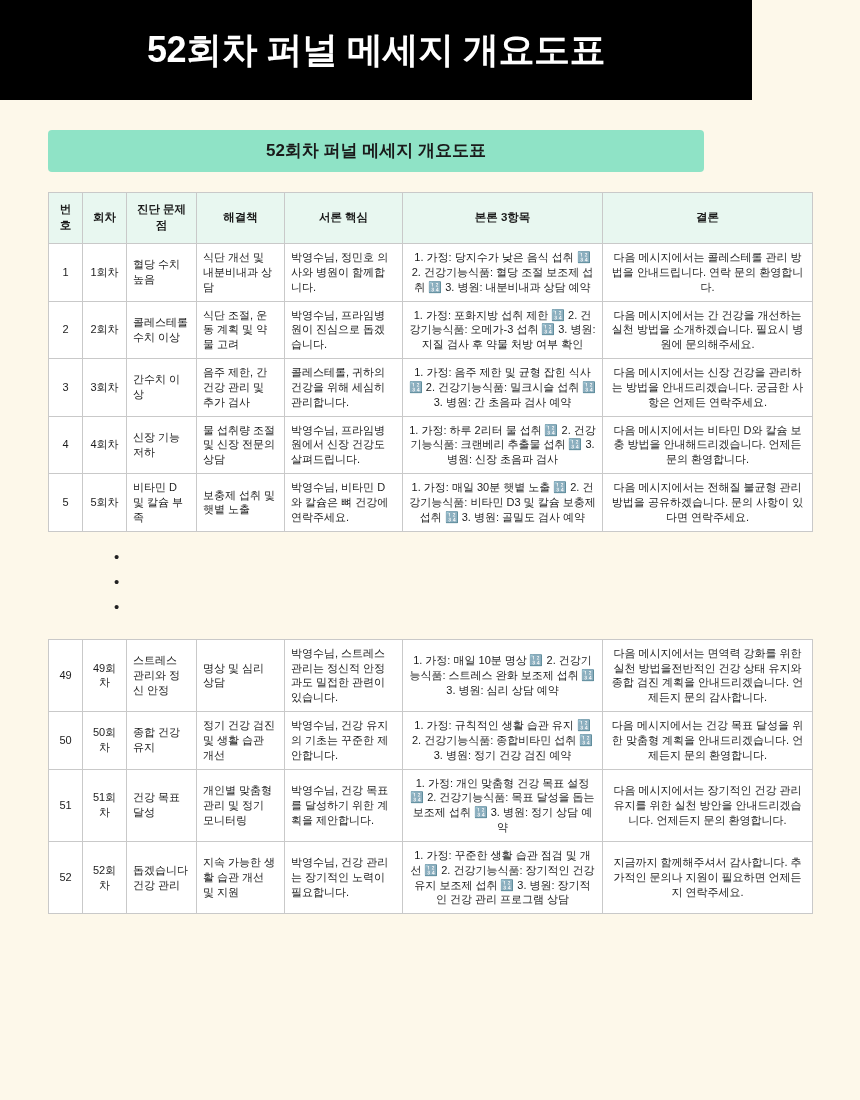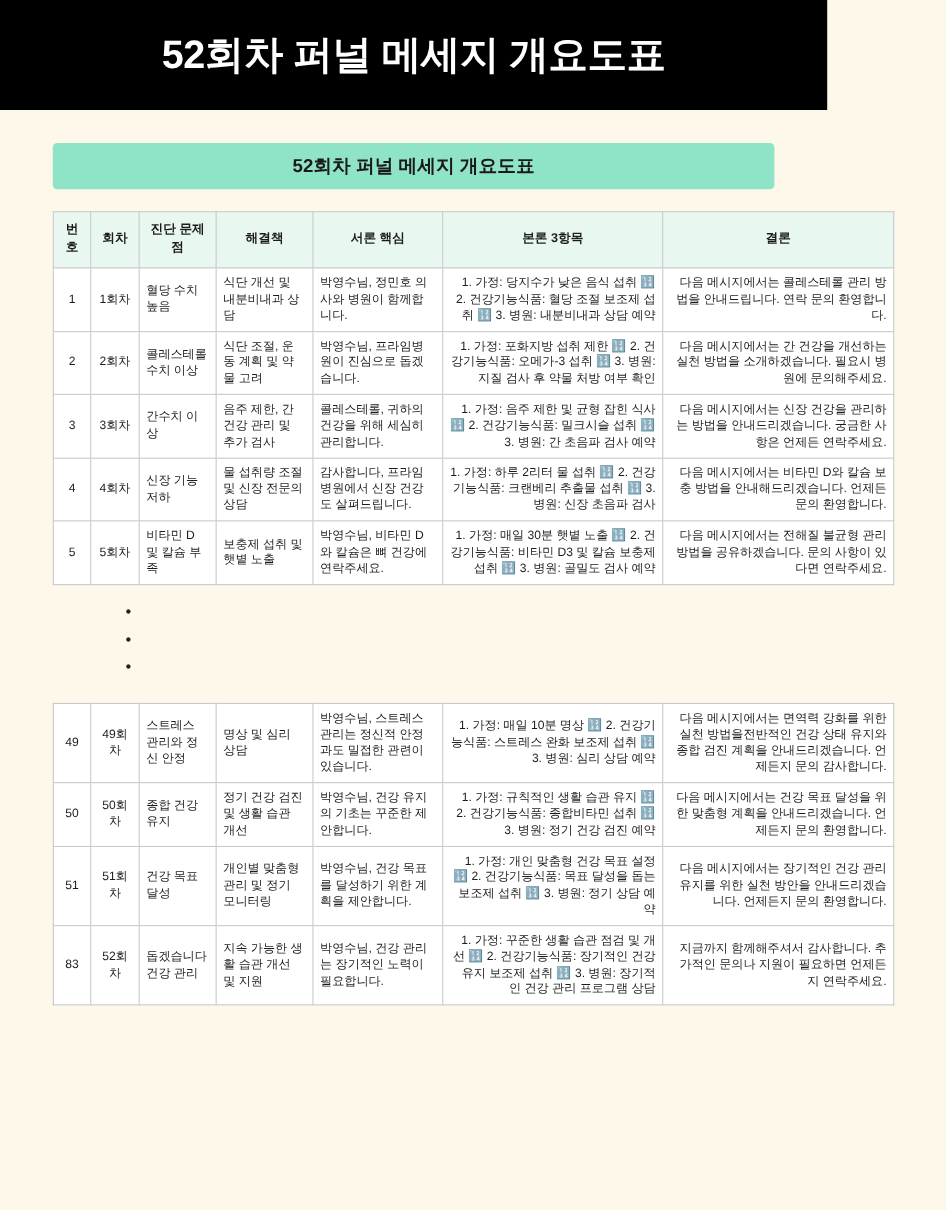--- a/index.html
+++ b/index.html
@@ -68,21 +68,21 @@
     font-weight: bold;
     text-align: center;
     font-size: 11.5px;
     height: 38px;
   }
   td.c-num, td.c-round {
     text-align: center;
     font-size: 11px;
   }
   td.c-body, td.c-concl {
-    text-align: right;
+    text-align: center;
   }
   .col-num   { width: 34px; }
   .col-round { width: 44px; }
   .col-prob  { width: 70px; }
   .col-sol   { width: 88px; }
   .col-intro { width: 118px; }
   .col-body  { width: 200px; }
   .col-concl { width: 210px; }
 
   .bullets {
@@ -168,21 +168,21 @@
           <td>음주 제한, 간 건강 관리 및 추가 검사</td>
           <td>콜레스테롤, 귀하의 건강을 위해 세심히 관리합니다.</td>
           <td class="c-body">1. 가정: 음주 제한 및 균형 잡힌 식사 🔢 2.  건강기능식품: 밀크시슬 섭취 🔢 3. 병원: 간 초음파 검사 예약</td>
           <td class="c-concl">다음 메시지에서는 신장 건강을 관리하는 방법을  안내드리겠습니다. 궁금한 사항은 언제든 연락주세요.</td>
         </tr>
         <tr>
           <td class="c-num">4</td>
           <td class="c-round">4회차</td>
           <td>신장 기능 저하</td>
           <td>물 섭취량 조절 및 신장 전문의 상담</td>
-          <td>감사합니다, 프라임병원에서 신장 건강도 살펴드립니다.</td>
+          <td>박영수님, 프라임병원에서 신장 건강도 살펴드립니다.</td>
           <td class="c-body">1. 가정: 하루 2리터 물 섭취 🔢 2. 건강기능식품:  크랜베리 추출물 섭취 🔢 3. 병원: 신장 초음파 검사</td>
           <td class="c-concl">다음 메시지에서는 비타민 D와 칼슘 보충 방법을  안내해드리겠습니다. 언제든 문의 환영합니다.</td>
         </tr>
         <tr>
           <td class="c-num">5</td>
           <td class="c-round">5회차</td>
           <td>비타민 D 및 칼슘 부족</td>
           <td>보충제 섭취 및 햇볕 노출</td>
           <td>박영수님, 비타민 D와 칼슘은 뼈 건강에 연락주세요.</td>
           <td class="c-body">1. 가정: 매일 30분 햇볕 노출 🔢 2. 건강기능식품:  비타민 D3 및 칼슘 보충제 섭취 🔢 3. 병원: 골밀도 검사 예약</td>
@@ -229,21 +229,21 @@
         <tr>
           <td class="c-num">51</td>
           <td class="c-round">51회차</td>
           <td>건강 목표 달성</td>
           <td>개인별 맞춤형 관리 및 정기 모니터링</td>
           <td>박영수님, 건강 목표를 달성하기 위한 계획을 제안합니다.</td>
           <td class="c-body">1. 가정: 개인 맞춤형 건강 목표 설정 🔢 2. 건강기능식품: 목표 달성을 돕는 보조제 섭취 🔢 3. 병원: 정기 상담 예약</td>
           <td class="c-concl">다음 메시지에서는 장기적인 건강 관리 유지를 위한 실천  방안을 안내드리겠습니다. 언제든지 문의 환영합니다.</td>
         </tr>
         <tr>
-          <td class="c-num">83</td>
+          <td class="c-num">52</td>
           <td class="c-round">52회차</td>
           <td>돕겠습니다 건강 관리</td>
           <td>지속 가능한 생활 습관 개선 및 지원</td>
           <td>박영수님, 건강 관리는 장기적인 노력이 필요합니다.</td>
           <td class="c-body">1. 가정: 꾸준한 생활 습관 점검 및 개선 🔢 2. 건강기능식품: 장기적인 건강 유지 보조제 섭취 🔢 3. 병원: 장기적인 건강 관리 프로그램 상담</td>
           <td class="c-concl">지금까지 함께해주셔서 감사합니다. 추가적인 문의나 지원이  필요하면 언제든지 연락주세요.</td>
         </tr>
       </tbody>
     </table>
 

